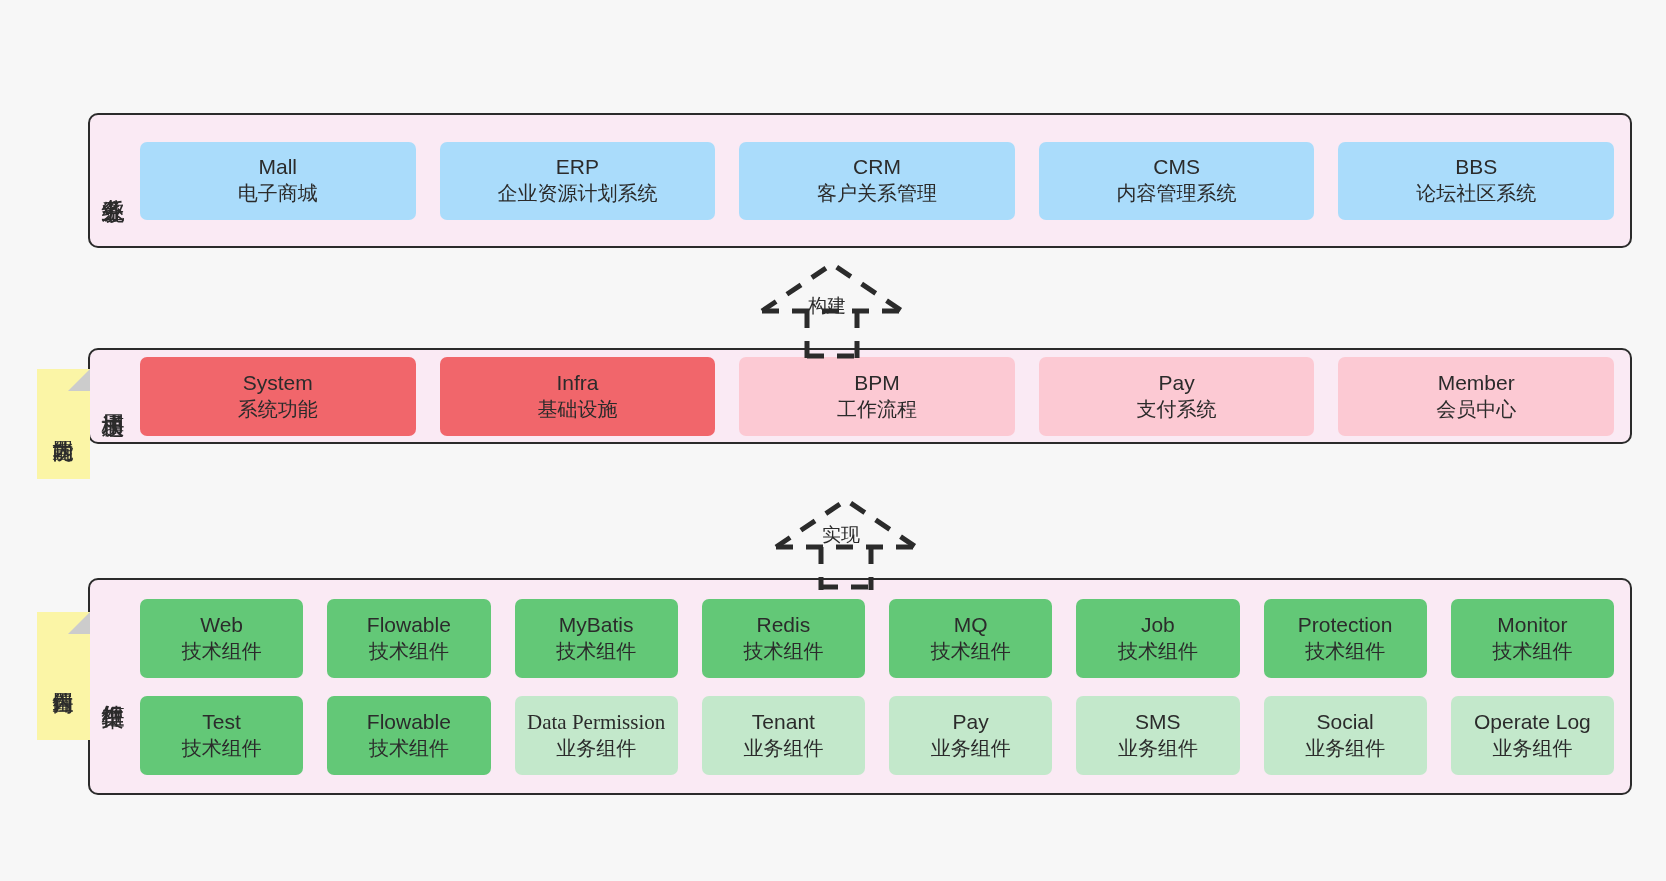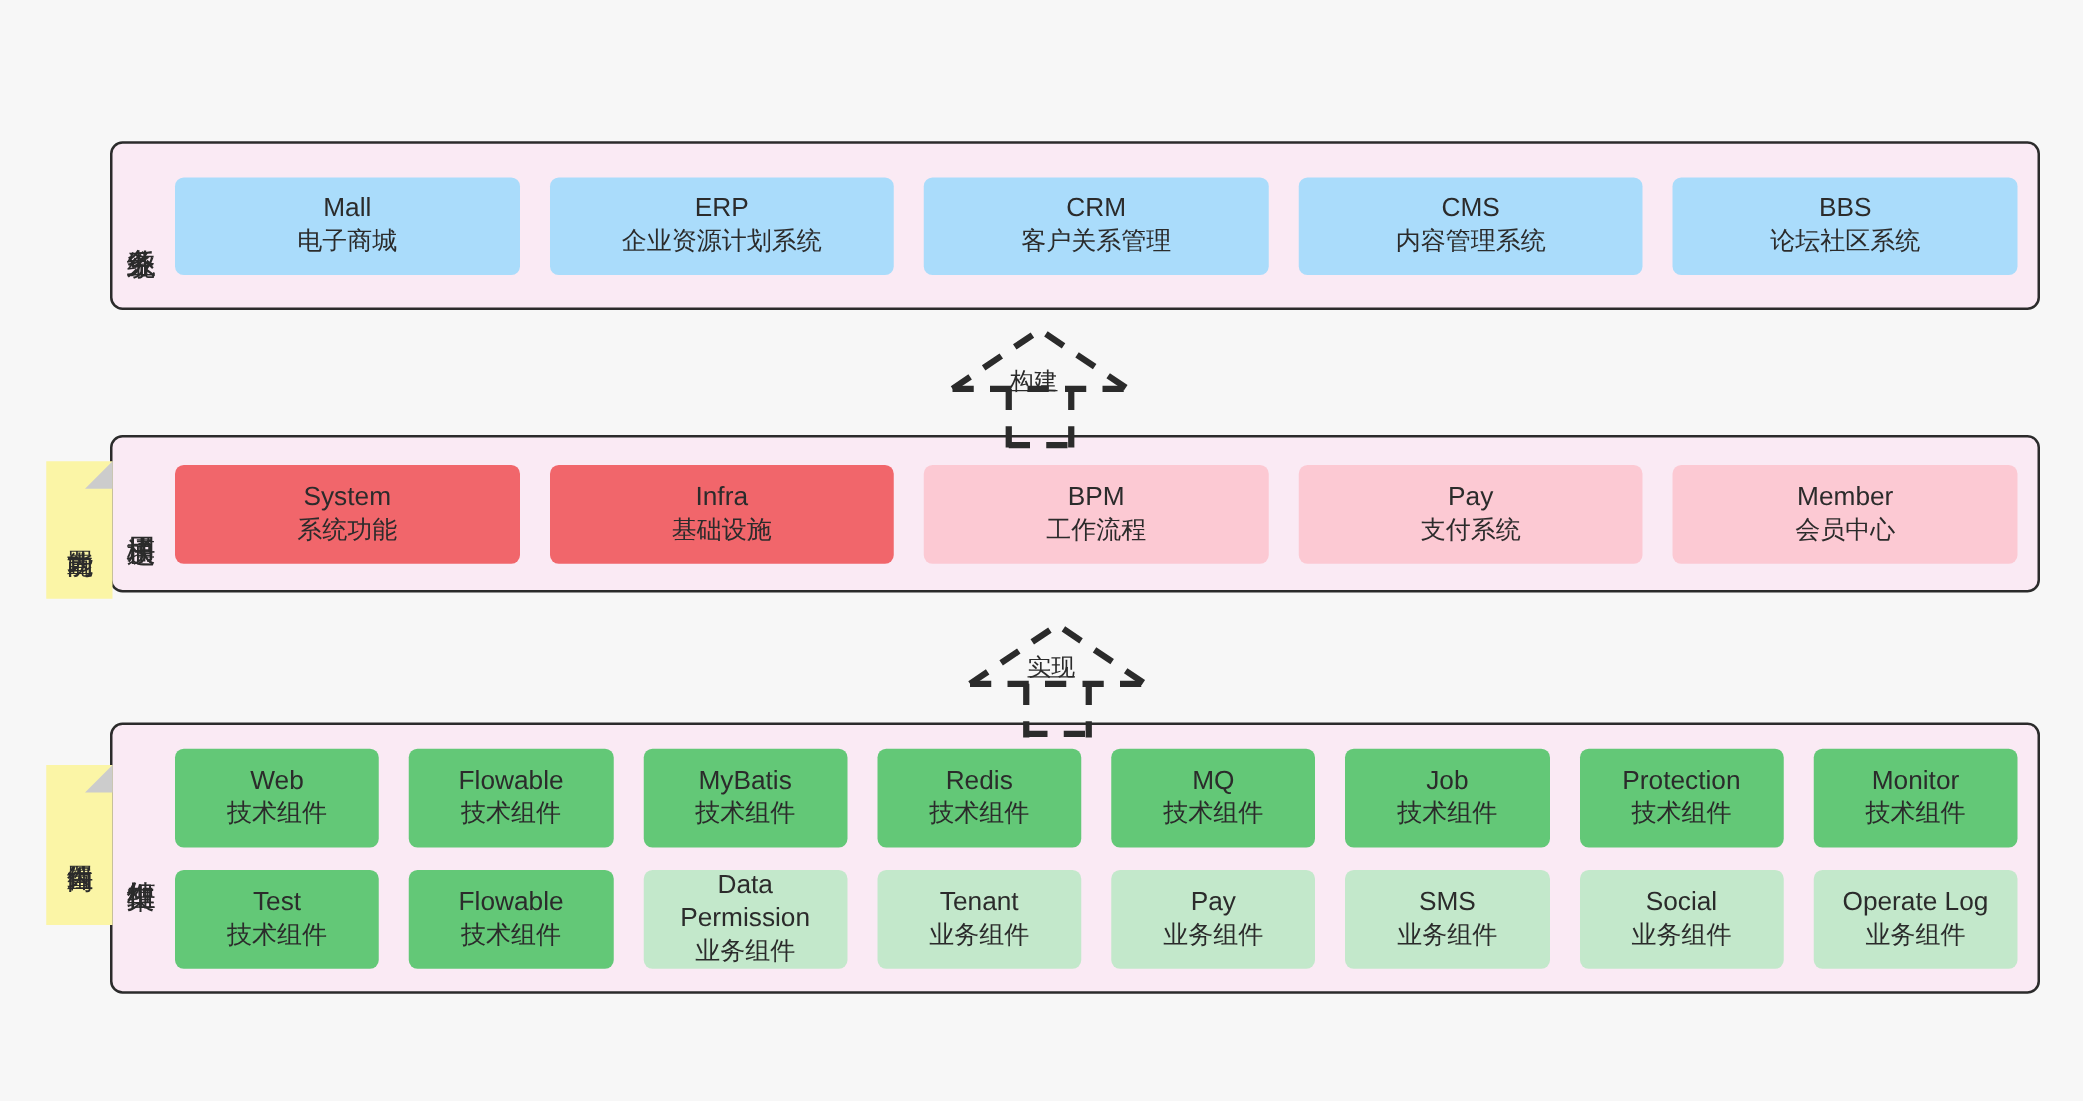--- a/index.html
+++ b/index.html
@@ -75,32 +75,32 @@
     padding: 4px 6px;
   }
   .node .en {
     font-size: 21px;
     white-space: nowrap;
   }
   .node .cn {
     font-size: 20px;
     white-space: nowrap;
   }
-  .node.wrap .en { white-space: normal; }
+  .node.wrap .en { white-space: normal; font-family: Liberation Serif, serif; }
 
   
   .c-blue       { background: #aadcfb; }
   .c-red        { background: #f1666b; }
   .c-pink       { background: #fcc9d3; }
   .c-green      { background: #63c877; }
   .c-lightgreen { background: #c3e8cb; }
 
   
   #layer-business { left: 88px;  top: 113px; width: 1544px; height: 135px; }
-  #layer-common   { left: 88px;  top: 348px; width: 1544px; height: 126px; }
+  #layer-common   { left: 88px;  top: 348px; width: 1544px; height: 96px; }
   #layer-frame    { left: 88px;  top: 578px; width: 1544px; height: 217px; }
 
   #layer-business .node { height: 78px; }
   #layer-common   .node { height: 79px; }
   #layer-frame    .node { height: 79px; }
 
   
   .note {
     position: absolute;
     box-sizing: border-box;
@@ -136,21 +136,20 @@
     z-index: 4;
   }
   .uml-arrow svg { display: block; }
   .uml-arrow-label {
     position: absolute;
     font-size: 19px;
     color: #2b2b2b;
     background: transparent;
     white-space: nowrap;
     line-height: 1;
-    text-decoration: underline;
   }
   #arrow-build        { left: 752px; top: 256px; }
   #arrow-build-label  { left: 808px; top: 296px; }
   #arrow-implement    { left: 766px; top: 492px; }
   #arrow-implement-label { left: 822px; top: 525px; }
 </style>
 </head>
 <body>
 
 <div id="canvas">

